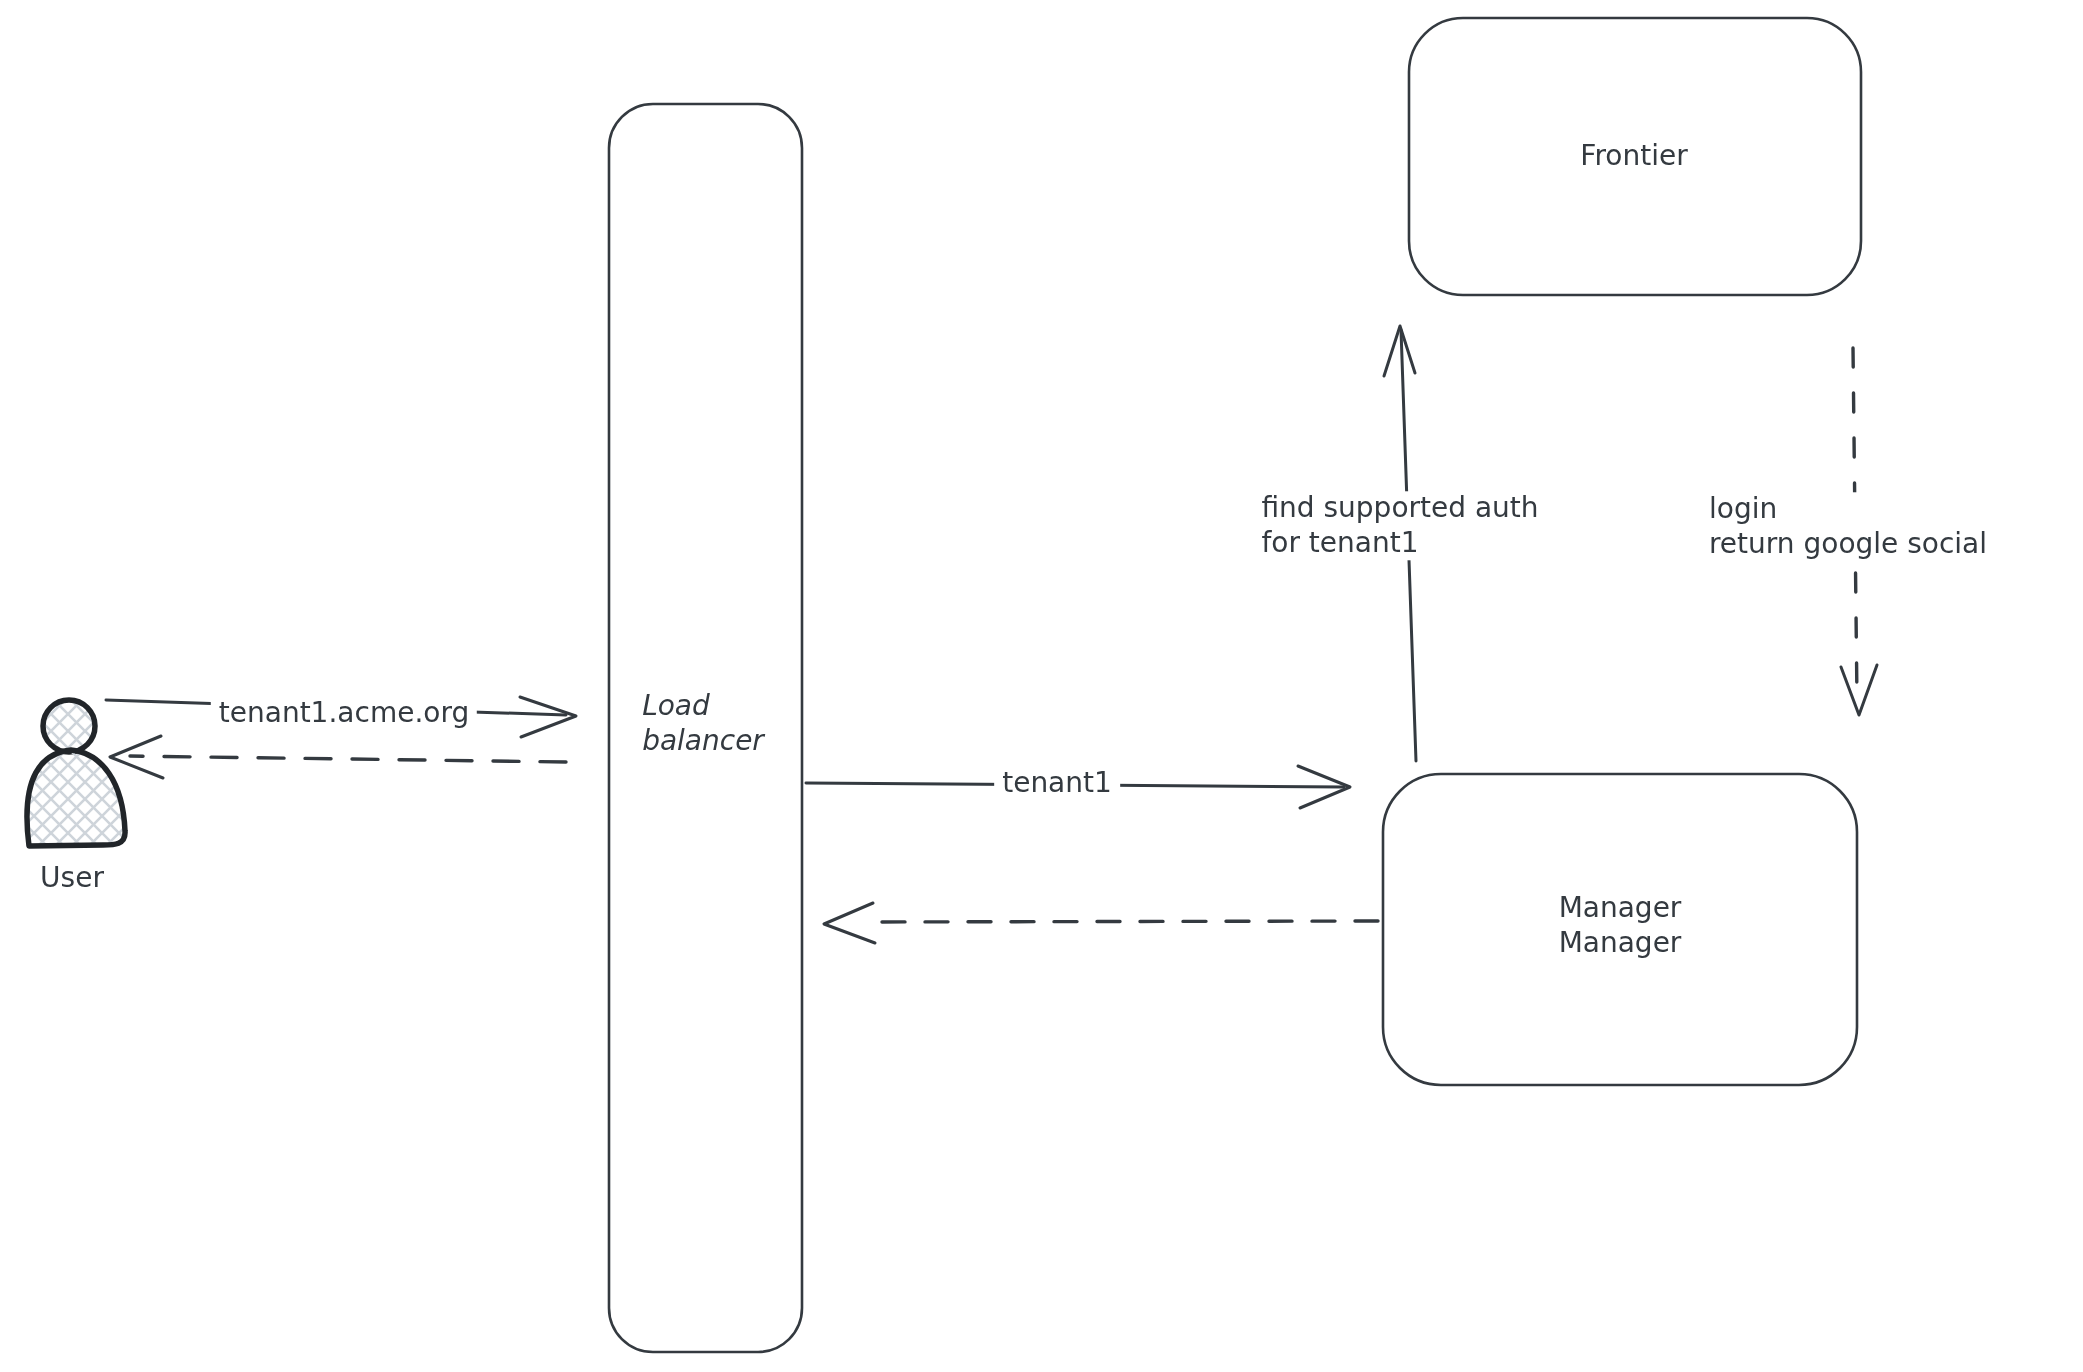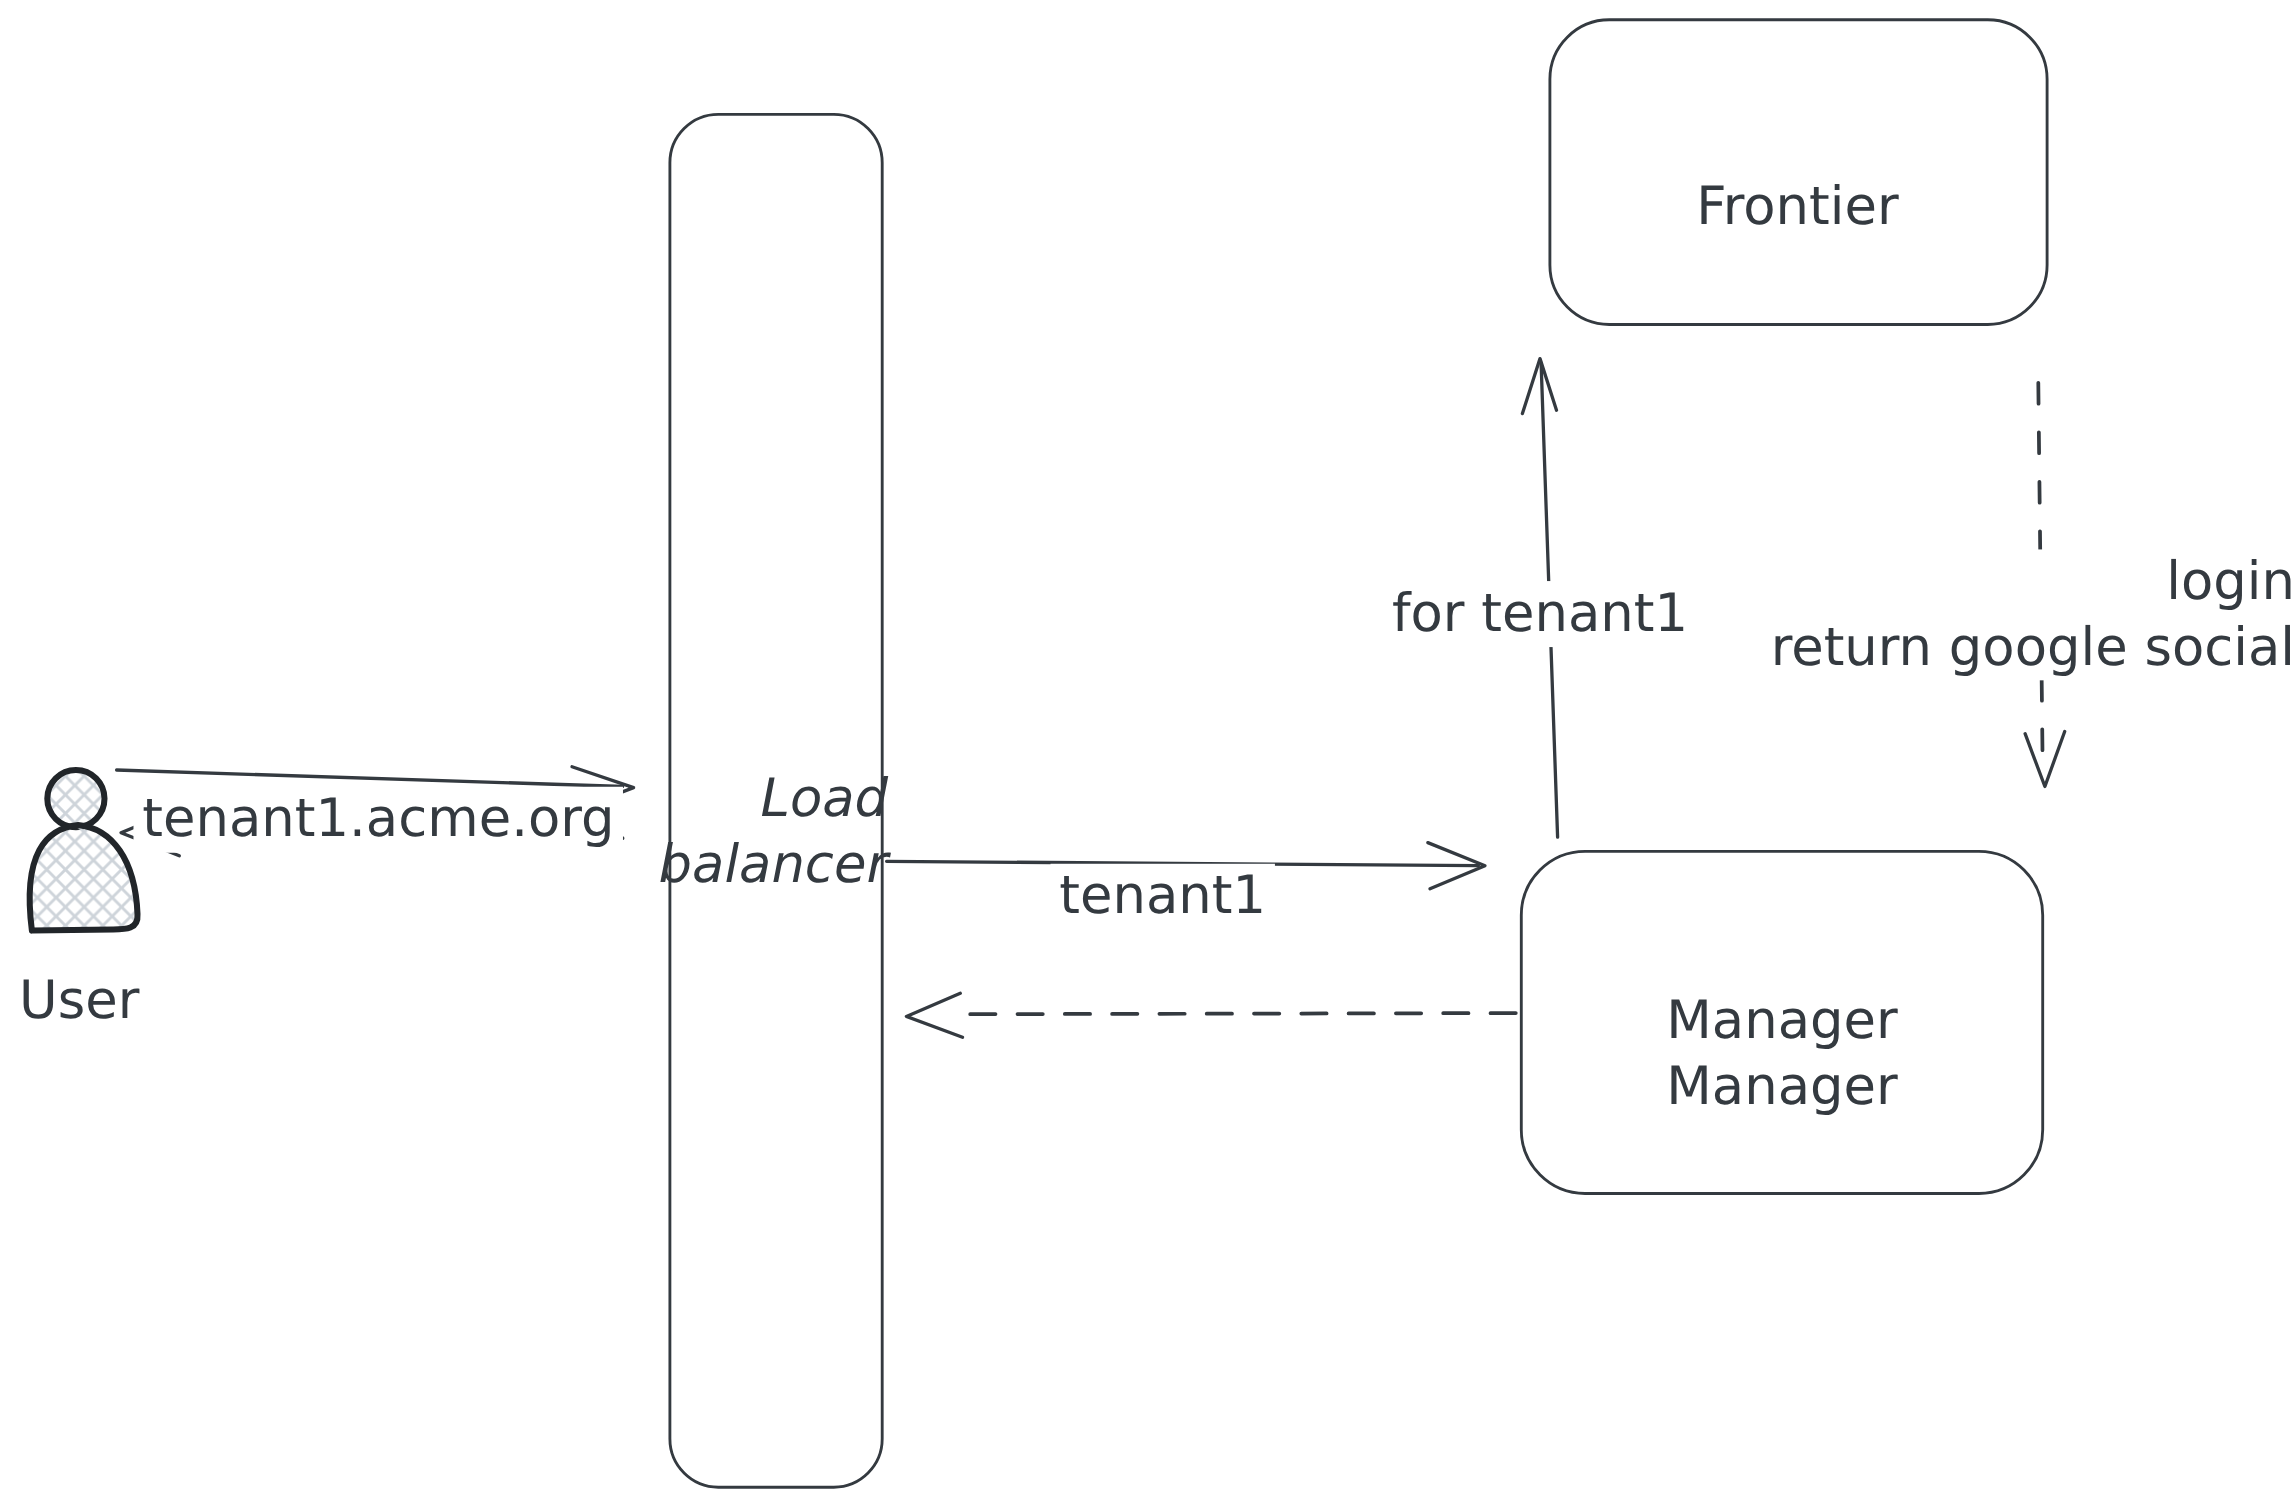--- a/index.html
+++ b/index.html
@@ -12,27 +12,26 @@
     color: #343a40;
     overflow: hidden;
   }
   .canvas svg.layer {
     position: absolute;
     left: 0; top: 0;
     width: 2083px; height: 1372px;
   }
   .lbl {
     position: absolute;
-    font-size: 48px;
+    font-size: 28px;
     line-height: 1.24;
     white-space: nowrap;
     color: #343a40;
     transform: translate(-50%, -50%);
-    text-align: right;
-    margin-top: 32px;
+    text-align: left;
   }
   .lbl.bg { background: #ffffff; padding: 0 8px; }
   .lbl span { display: block; }
 </style>
 </head>
 <body>
 
 <div class="canvas">
 
   <svg class="layer" viewBox="0 0 2083 1372">
@@ -98,20 +97,21 @@
 
   <div class="lbl" style="left:1620px; top:926px;">
     <span>Manager</span>
     <span>Manager</span>
   </div>
 
   <div class="lbl bg" style="left:1057px; top:783px;">tenant1</div>
 
 
   <div class="lbl bg" style="left:1400px; top:526px;">
+    <span>find supported auth</span>
     <span>for tenant1</span>
   </div>
 
   <div class="lbl bg" style="left:1848px; top:527px;">
     <span>login</span>
     <span>return google social</span>
   </div>
 
 </div>
 

